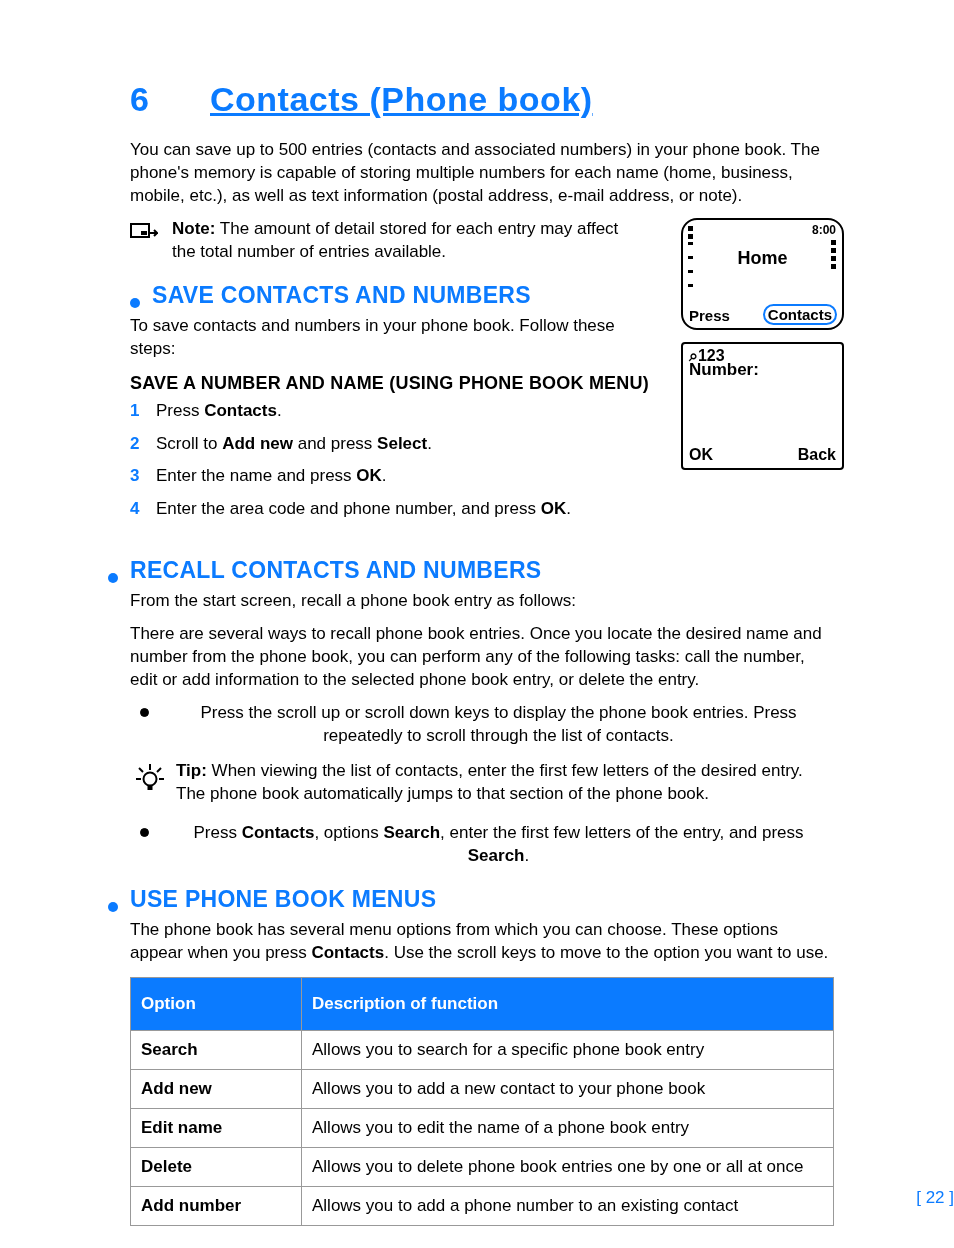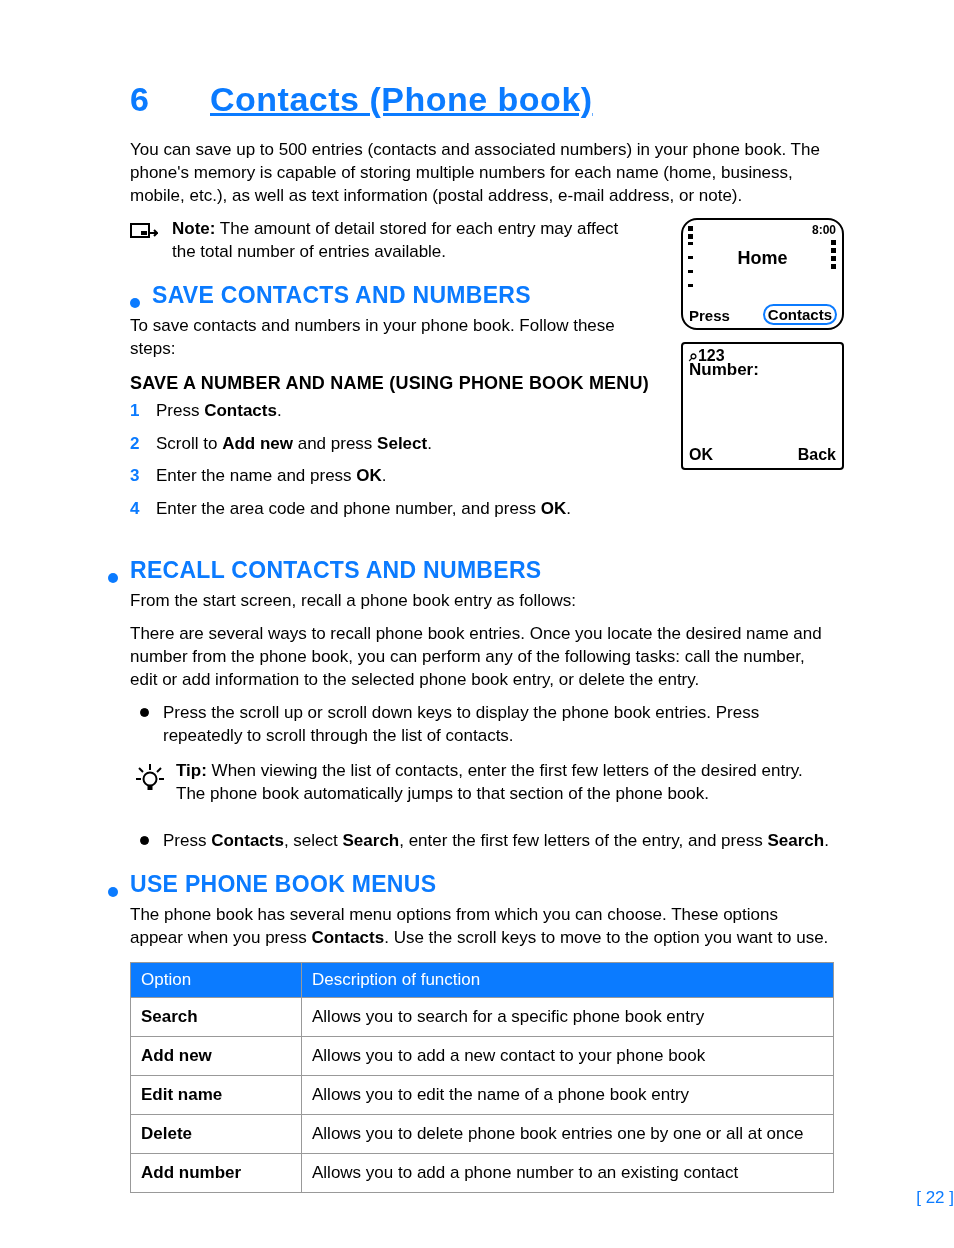--- a/index.html
+++ b/index.html
@@ -101,56 +101,57 @@
     list-style: none;
     padding: 0;
     margin: 6px 0;
   }
   .open-list li {
     display: flex;
     align-items: flex-start;
     font-size: 17px;
     line-height: 1.35;
     margin: 9px 0 12px 0;
+    text-align: center;
   }
   .open-bullet {
     width: 7px;
     height: 7px;
     border: 1.5px solid #000;
     border-radius: 50%;
     background: #000;
     flex: none;
     margin: 6px 14px 0 10px;
   }
   .tip-row {
     display: flex;
     align-items: flex-start;
-    margin: 6px 0 24px 0;
+    margin: 6px 0 16px 0;
   }
   .tip-icon {
     width: 32px;
     height: 30px;
     margin: 2px 10px 0 4px;
     flex: none;
   }
   .tip-text {
     font-size: 17px;
     line-height: 1.35;
   }
   table.options {
     width: 100%;
     border-collapse: collapse;
     margin: 12px 0 0 0;
   }
   table.options th {
     background: #0b7bff;
     color: #fff;
-    font-weight: normal;
+    font-weight: bold;
     text-align: left;
-    padding: 7px 10px;
+    padding: 16px 10px;
     border: 1px solid #999;
     font-size: 17px;
   }
   table.options td {
     border: 1px solid #999;
     padding: 9px 10px;
     font-size: 17px;
   }
   table.options td:first-child {
     font-weight: bold;
@@ -384,21 +385,21 @@
         <line x1="27" y1="6" x2="23" y2="10" stroke="#000" stroke-width="2"></line>
         <line x1="2" y1="17" x2="7" y2="17" stroke="#000" stroke-width="2"></line>
         <line x1="30" y1="17" x2="25" y2="17" stroke="#000" stroke-width="2"></line>
       </svg>
     <div class="tip-text"><b>Tip:</b><span> When viewing the list of contacts, enter the first few letters of the desired entry. The phone book automatically jumps to that section of the phone book.</span></div>
   </div>
 
   <ul class="open-list">
     <li>
         <span class="open-bullet"></span>
-        <span><span>Press </span><b>Contacts</b><span>, select </span><b>Search</b><span>, enter the first few letters of the entry, and press </span><b>Search</b><span>.</span></span>
+        <span><span>Press </span><b>Contacts</b><span>, options </span><b>Search</b><span>, enter the first few letters of the entry, and press </span><b>Search</b><span>.</span></span>
       </li>
   </ul>
 
   <div class="section-row" style="margin-top:18px">
     <span class="solid-bullet"></span>
     <h2 class="section">USE PHONE BOOK MENUS</h2>
   </div>
   <p class="body"><span>The phone book has several menu options from which you can choose. These options appear when you press </span><b>Contacts</b><span>. Use the scroll keys to move to the option you want to use.</span></p>
 
   <table class="options">

